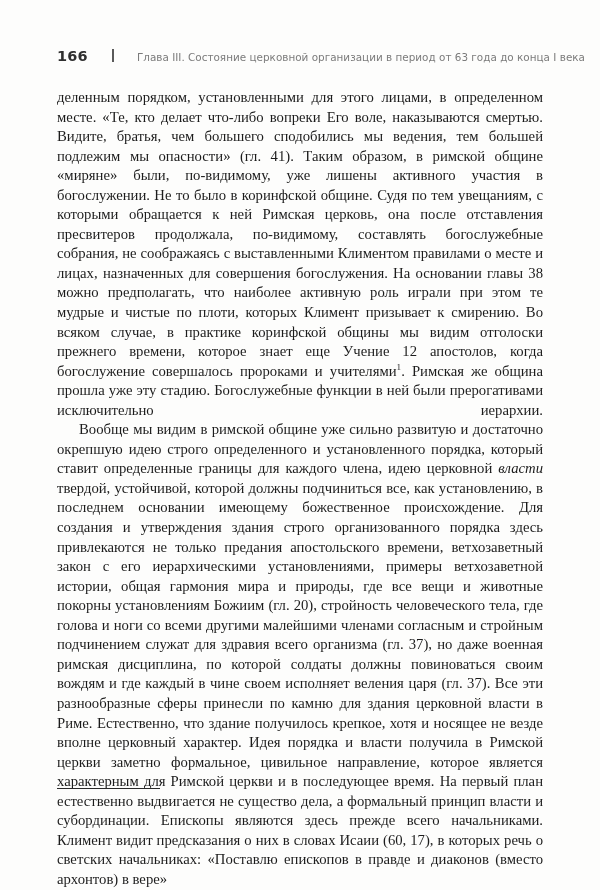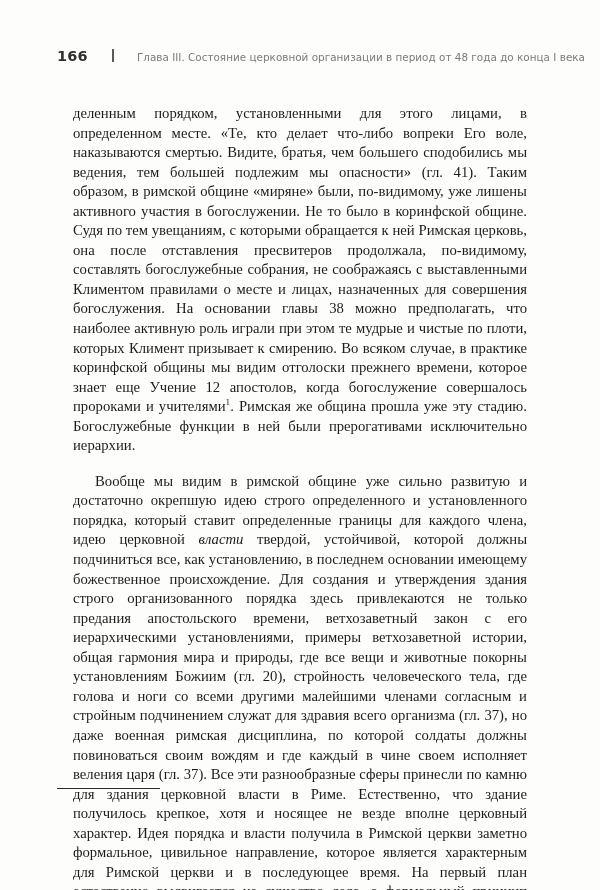--- a/index.html
+++ b/index.html
@@ -62,21 +62,21 @@
     top: 88px;
     width: 486px;
     font-size: 14.7px;
     line-height: 19.55px;
     color: #1c1c1c;
     text-align: justify;
     text-justify: inter-word;
     hyphens: manual;
   }
   .para {
-    margin: 16px;
+    margin: 0;
     text-indent: 0;
     text-align: justify;
   }
   .para.indent {
     text-indent: 22px;
   }
   .para + .para {
     margin-top: 0;
   }
   
@@ -124,21 +124,21 @@
   }
 </style>
 </head>
 <body>
 
 <div class="page">
 
   <div class="running-header">
     <span class="folio">166</span>
     <span class="header-rule"></span>
-    <span class="header-title">Глава III. Состояние церковной организации в период от 48 года до конца I века</span>
+    <span class="header-title">Глава III. Состояние церковной организации в период от 63 года до конца I века</span>
   </div>
 
   <div class="textblock">
 
     <p class="para stretch-last"><span>деленным порядком, установленными для этого лицами, в определенном месте. «Те, кто делает что-либо вопреки Его воле, наказываются смертью. Видите, братья, чем большего сподобились мы ведения, тем большей подлежим мы опасности» (гл. 41). Таким образом, в римской общине «миряне» были, по-видимому, уже лишены активного участия в богослужении. Не то было в коринфской общине. Судя по тем увещаниям, с которыми обращается к ней Римская церковь, она после отставления пресвитеров продолжала, по-видимому, составлять богослужебные собрания, не соображаясь с выставленными Климентом правилами о месте и лицах, назначенных для совершения богослужения. На основании главы 38 можно предполагать, что наиболее активную роль играли при этом те мудрые и чистые по плоти, которых Климент призывает к смирению. Во всяком случае, в практике коринфской общины мы видим отголоски прежнего времени, которое знает еще Учение 12 апостолов, когда богослужение совершалось пророками и учителями</span><sup class="fn-ref">1</sup><span>. Римская же община прошла уже эту стадию. Богослужебные функции в ней были прерогативами исключительно иерархии.</span></p>
 
     <p class="para indent"><span>Вообще мы видим в римской общине уже сильно развитую и достаточно окрепшую идею строго определенного и установленного порядка, который ставит определенные границы для каждого члена, идею церковной </span><em class="ital">власти</em><span> твердой, устойчивой, которой должны подчиниться все, как установлению, в последнем основании имеющему божественное происхождение. Для создания и утверждения здания строго организованного порядка здесь привлекаются не только предания апостольского времени, ветхозаветный закон с его иерархическими установлениями, примеры ветхозаветной истории, общая гармония мира и природы, где все вещи и животные покорны установлениям Божиим (гл. 20), стройность человеческого тела, где голова и ноги со всеми другими малейшими членами согласным и стройным подчинением служат для здравия всего организма (гл. 37), но даже военная римская дисциплина, по которой солдаты должны повиноваться своим вождям и где каждый в чине своем исполняет веления царя (гл. 37). Все эти разнообразные сферы принесли по камню для здания церковной власти в Риме. Естественно, что здание получилось крепкое, хотя и носящее не везде вполне церковный характер. Идея порядка и власти получила в Римской церкви заметно формальное, цивильное направление, которое является характерным для Римской церкви и в последующее время. На первый план естественно выдвигается не существо дела, а формальный принцип власти и субординации. Епископы являются здесь прежде всего начальниками. Климент видит предсказания о них в словах Исаии (60, 17), в которых речь о светских начальниках: «Поставлю епископов в правде и диаконов (вместо архонтов) в вере»</span></p>
 
   </div>
 

